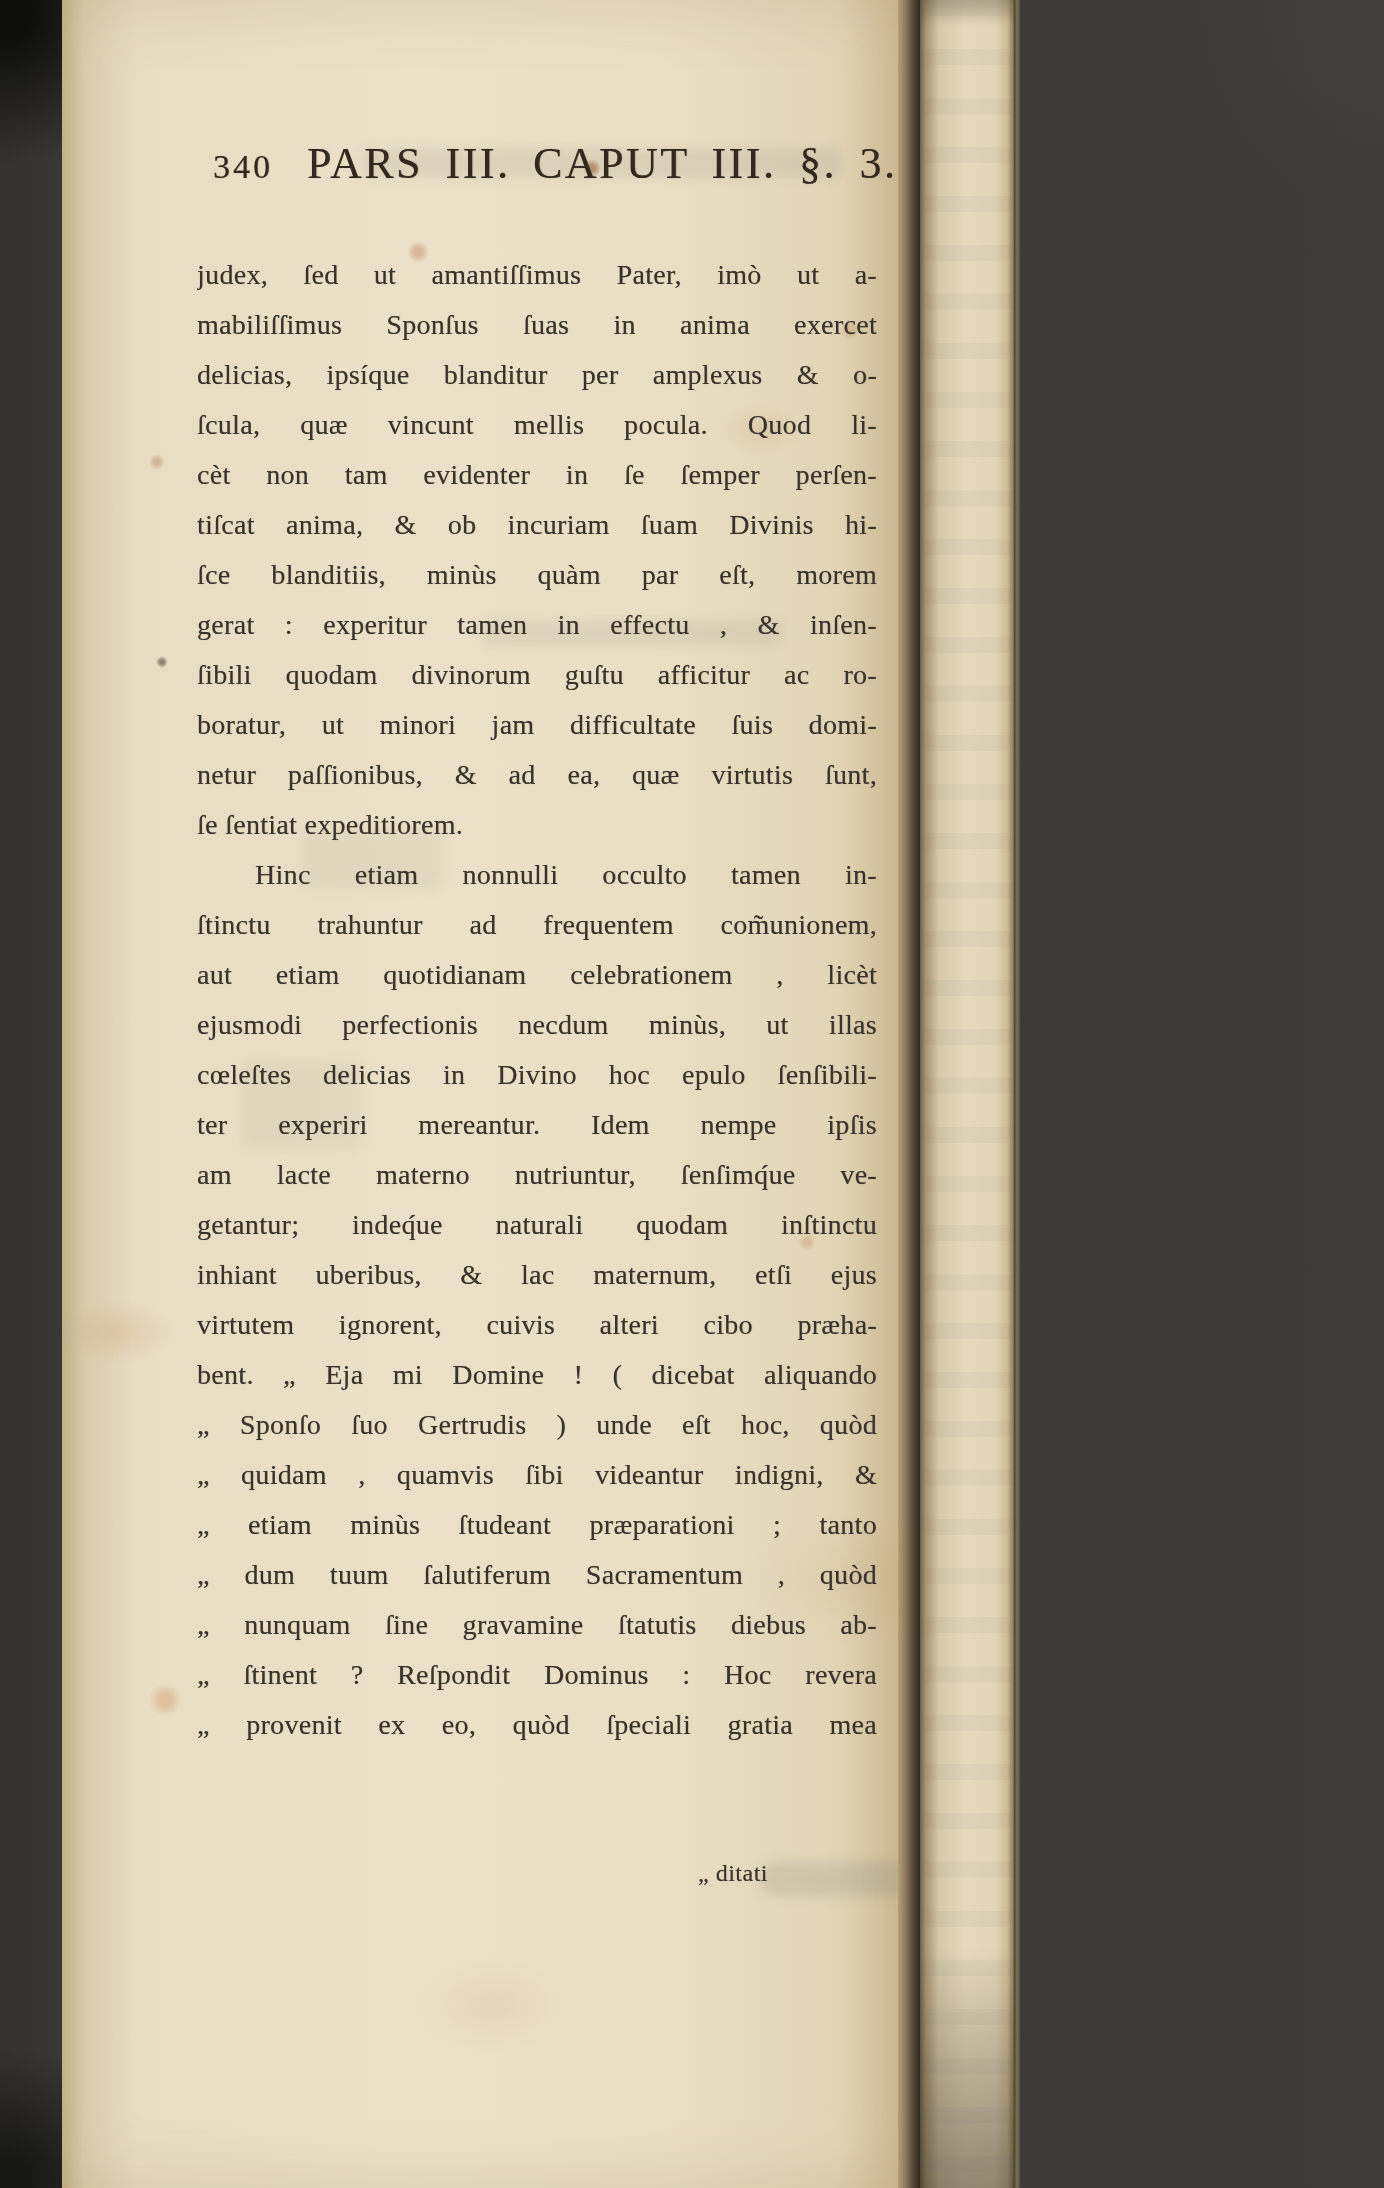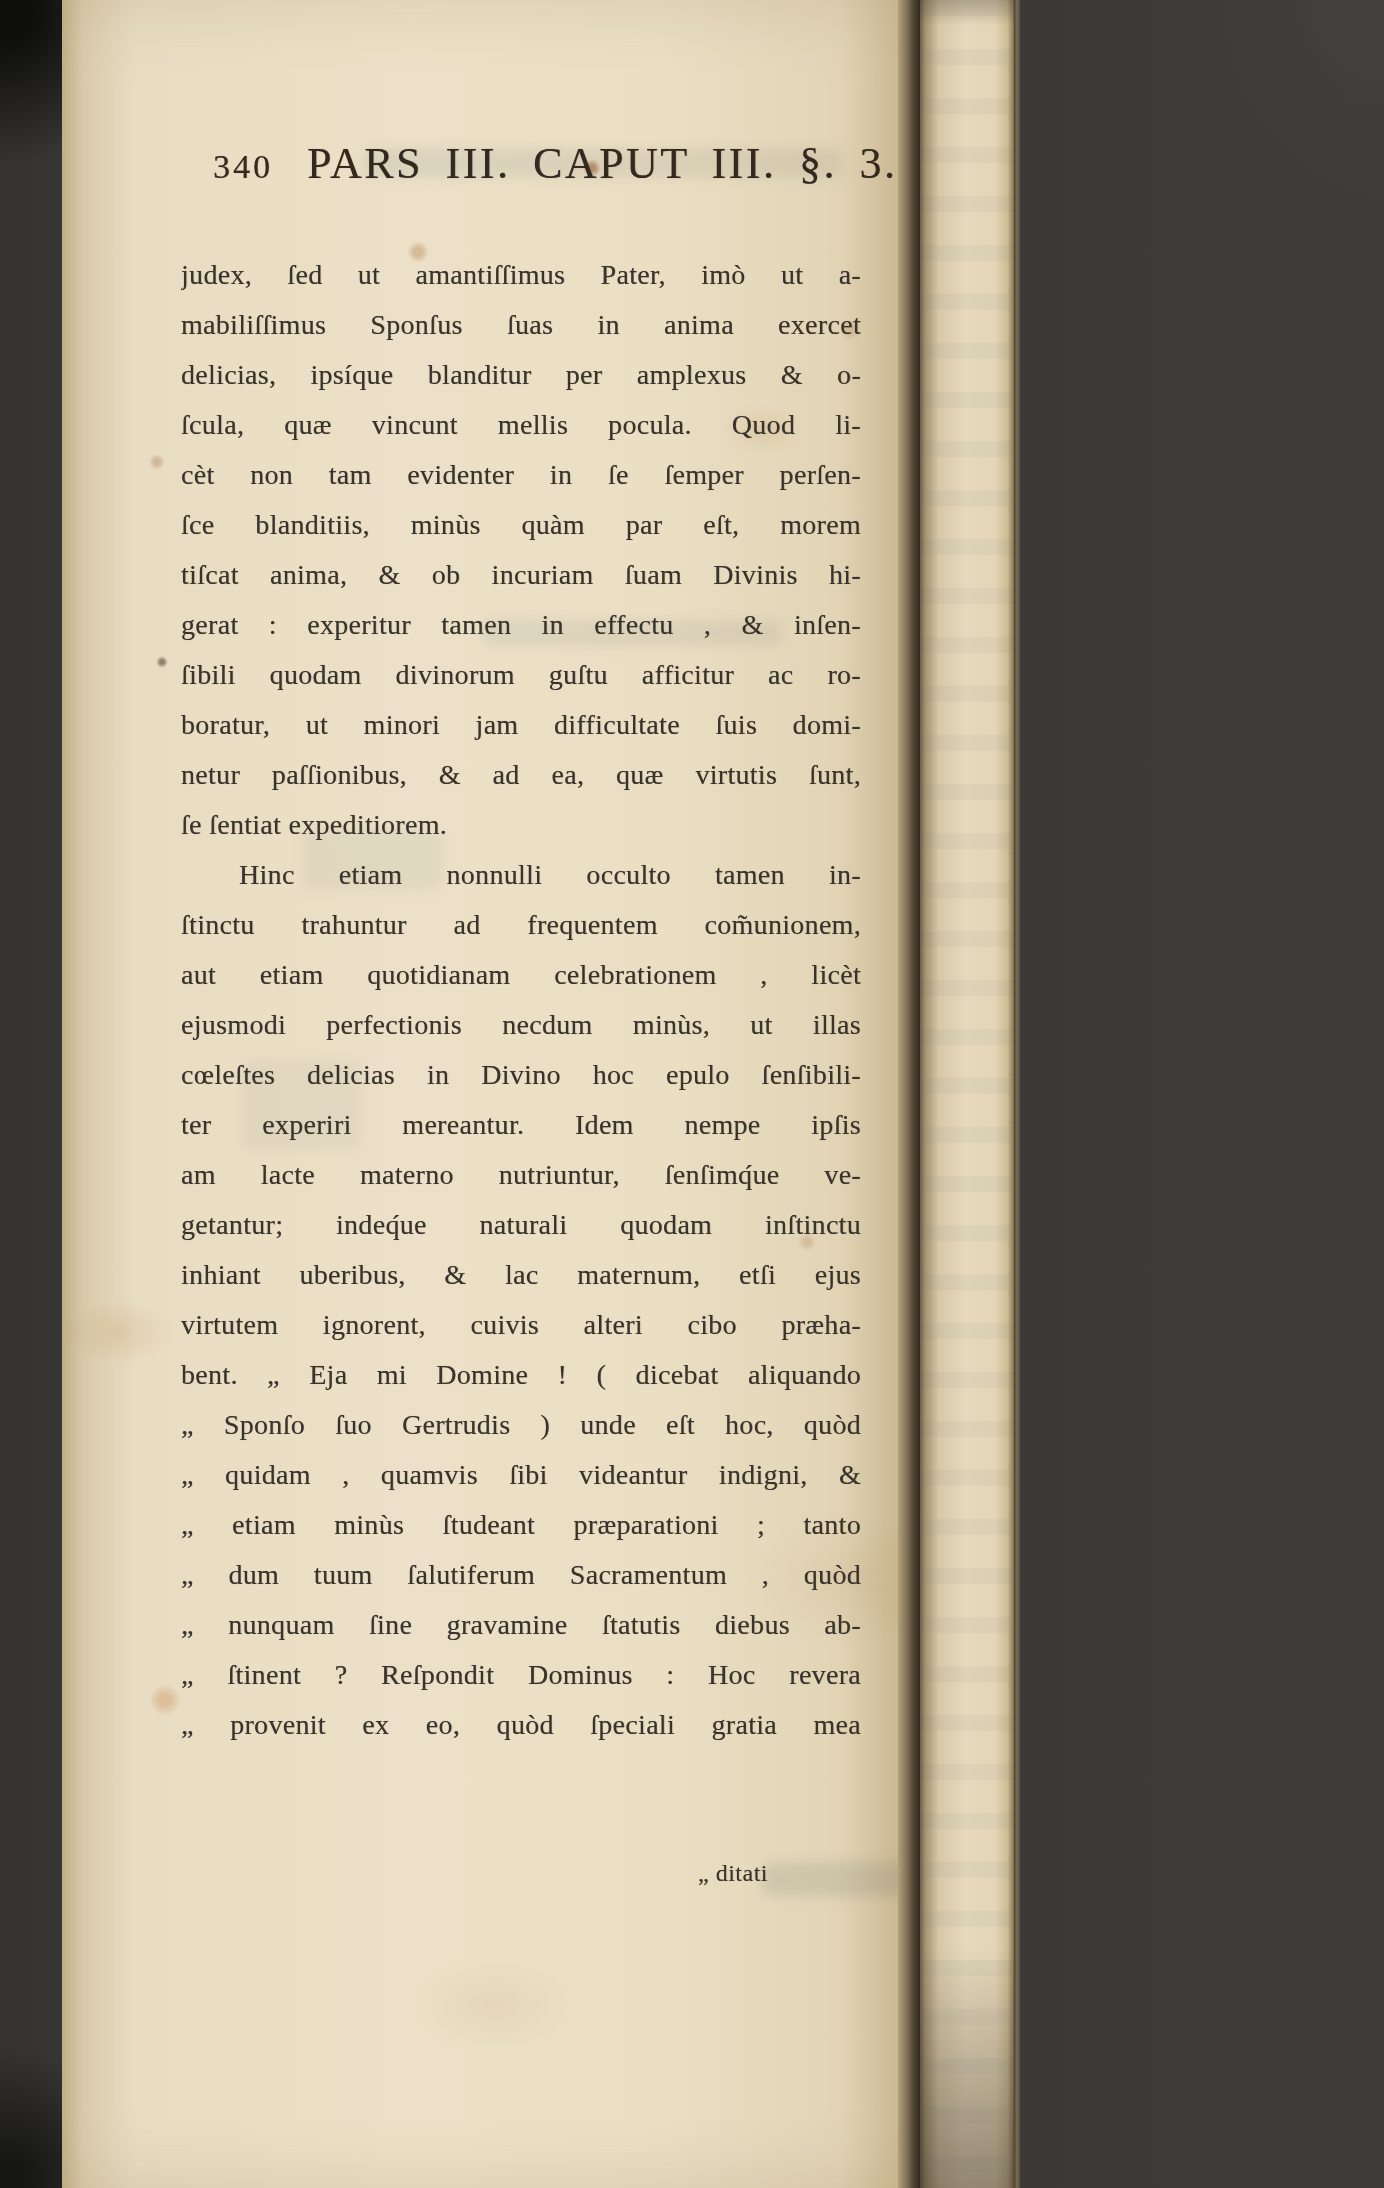--- a/index.html
+++ b/index.html
@@ -69,21 +69,21 @@
     text-shadow:0.4px 0.4px 0.8px rgba(40,32,22,0.5);
   }
   .pagenum{
     display:inline-block;font-size:34px;letter-spacing:3px;margin-right:34px;margin-left:32px;
   }
   .runtitle{
     display:inline-block;font-size:44px;letter-spacing:2.5px;word-spacing:9px;
   }
   
   .text-block{
-    position:absolute;left:119px;top:250px;width:680px;
+    position:absolute;left:135px;top:250px;width:680px;
     color:#38332b;font-size:28px;
     text-shadow:0.3px 0.3px 0.7px rgba(45,38,28,0.45);
   }
   .para{margin:0;}
   .line{
     height:50px;line-height:50px;overflow:hidden;
     text-align:justify;text-align-last:justify;
     letter-spacing:0.3px;
   }
   .line.indent{text-indent:58px;}
@@ -110,22 +110,22 @@
       <span class="pagenum">340</span><span class="runtitle">PARS III. CAPUT III. §. 3. DE</span>
     </div>
 
     <div class="text-block">
         <div class="para">
           <div class="line">judex, ſed ut amantiſſimus Pater, imò ut a-</div>
           <div class="line">mabiliſſimus Sponſus ſuas in anima exercet</div>
           <div class="line">delicias, ipsíque blanditur per amplexus &amp; o-</div>
           <div class="line">ſcula, quæ vincunt mellis pocula.  Quod li-</div>
           <div class="line">cèt non tam evidenter in ſe ſemper perſen-</div>
+          <div class="line">tiſcat anima, &amp; ob incuriam ſuam Divinis hi-</div>
           <div class="line">ſce blanditiis, minùs quàm par eſt, morem</div>
-          <div class="line">tiſcat anima, &amp; ob incuriam ſuam Divinis hi-</div>
           <div class="line">gerat : experitur tamen in effectu , &amp; inſen-</div>
           <div class="line">ſibili quodam divinorum guſtu afficitur ac ro-</div>
           <div class="line">boratur, ut minori jam difficultate ſuis domi-</div>
           <div class="line">netur paſſionibus, &amp; ad ea, quæ virtutis ſunt,</div>
           <div class="line no-just">ſe ſentiat expeditiorem.</div>
         </div>
         <div class="para">
           <div class="line indent">Hinc etiam nonnulli occulto tamen in-</div>
           <div class="line">ſtinctu trahuntur ad frequentem com̃unionem,</div>
           <div class="line">aut etiam quotidianam celebrationem , licèt</div>

